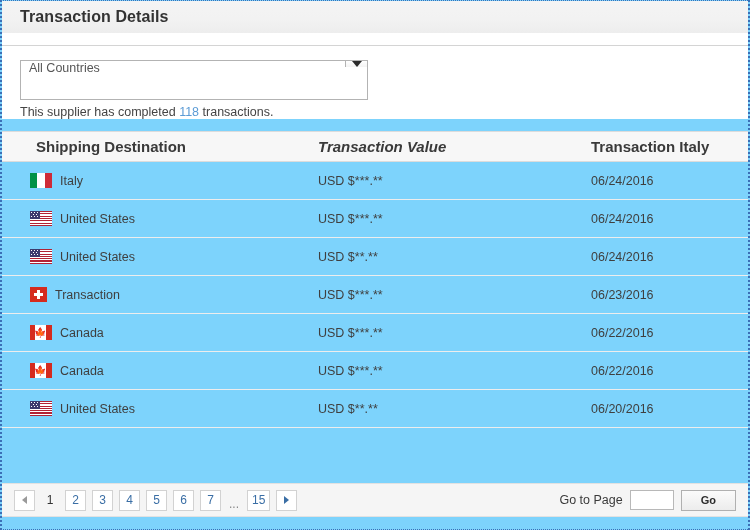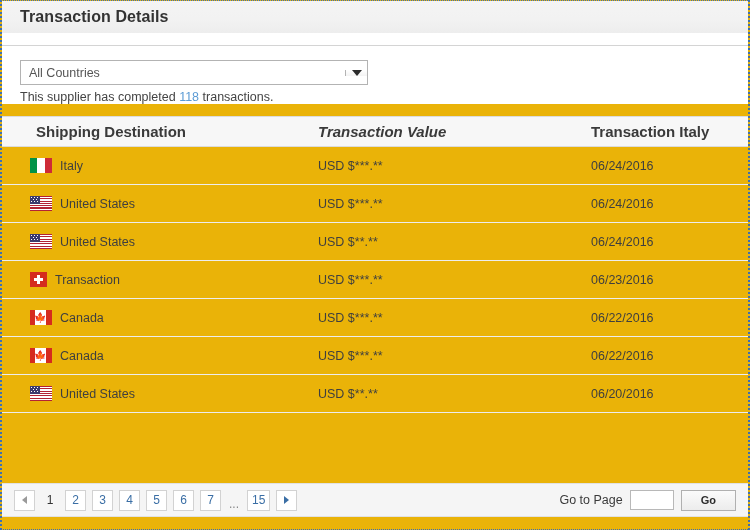--- a/index.html
+++ b/index.html
@@ -7,21 +7,21 @@
   html, body {
     margin: 0; padding: 0;
     width: 750px; height: 530px;
     font-family: "Liberation Sans", sans-serif;
     background: #ffffff;
     overflow: hidden;
   }
   #page {
     position: relative;
     width: 750px; height: 530px;
-    background: #eab308;
+    background: #7dd3fc;
     border-left: 2px dotted #3b6fb6;
     border-right: 2px dotted #3b6fb6;
     border-top: 1px dotted #3b6fb6;
     border-bottom: 1px dotted #3b6fb6;
   }
 
   
   .titlebar {
     height: 32px;
     background: linear-gradient(to bottom, #f4f4f4 0%, #f2f2f2 55%, #ededed 100%);
@@ -44,25 +44,25 @@
   }
 
   
   .filter-area {
     padding: 14px 0 0 18px;
     background: #ffffff;
   }
   .select-wrap {
     position: relative;
     width: 348px;
-    height: 25px;
+    height: 40px;
     border: 1px solid #b3b3b3;
     background: #ffffff;
     display: flex;
-    align-items: center;
+    align-items: flex-start;
   }
   .select-value {
     flex: 1;
     display: flex;
     align-items: center;
     padding-left: 8px;
     font-size: 12.5px;
     color: #555555;
     background: #ffffff;
   }

